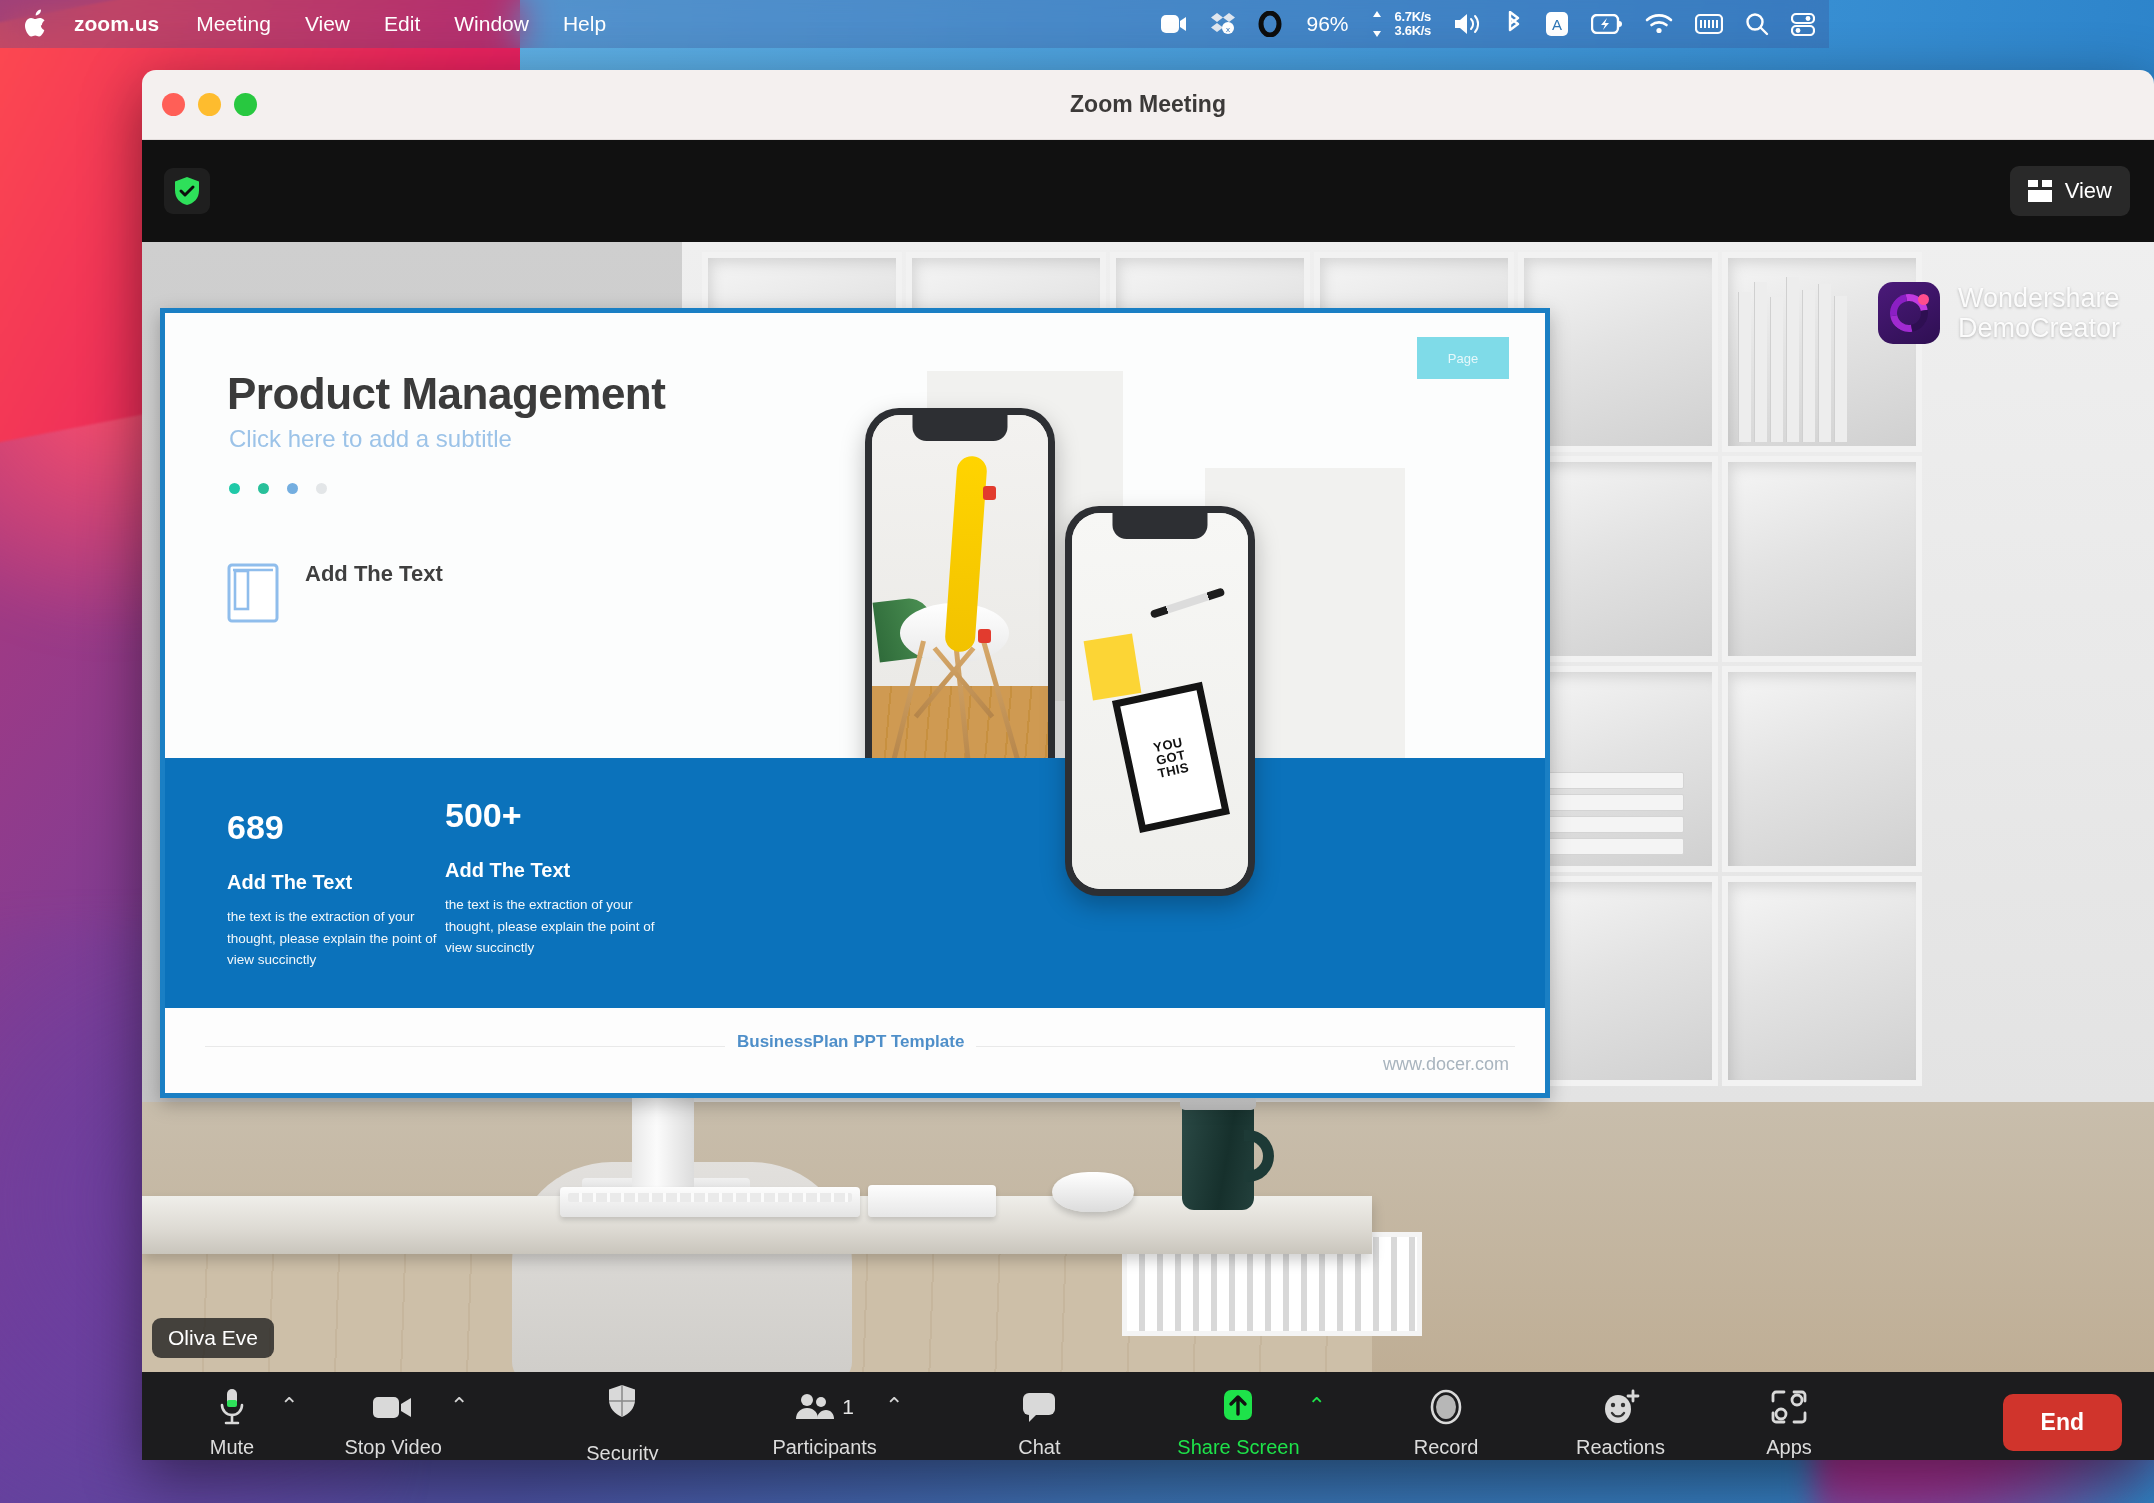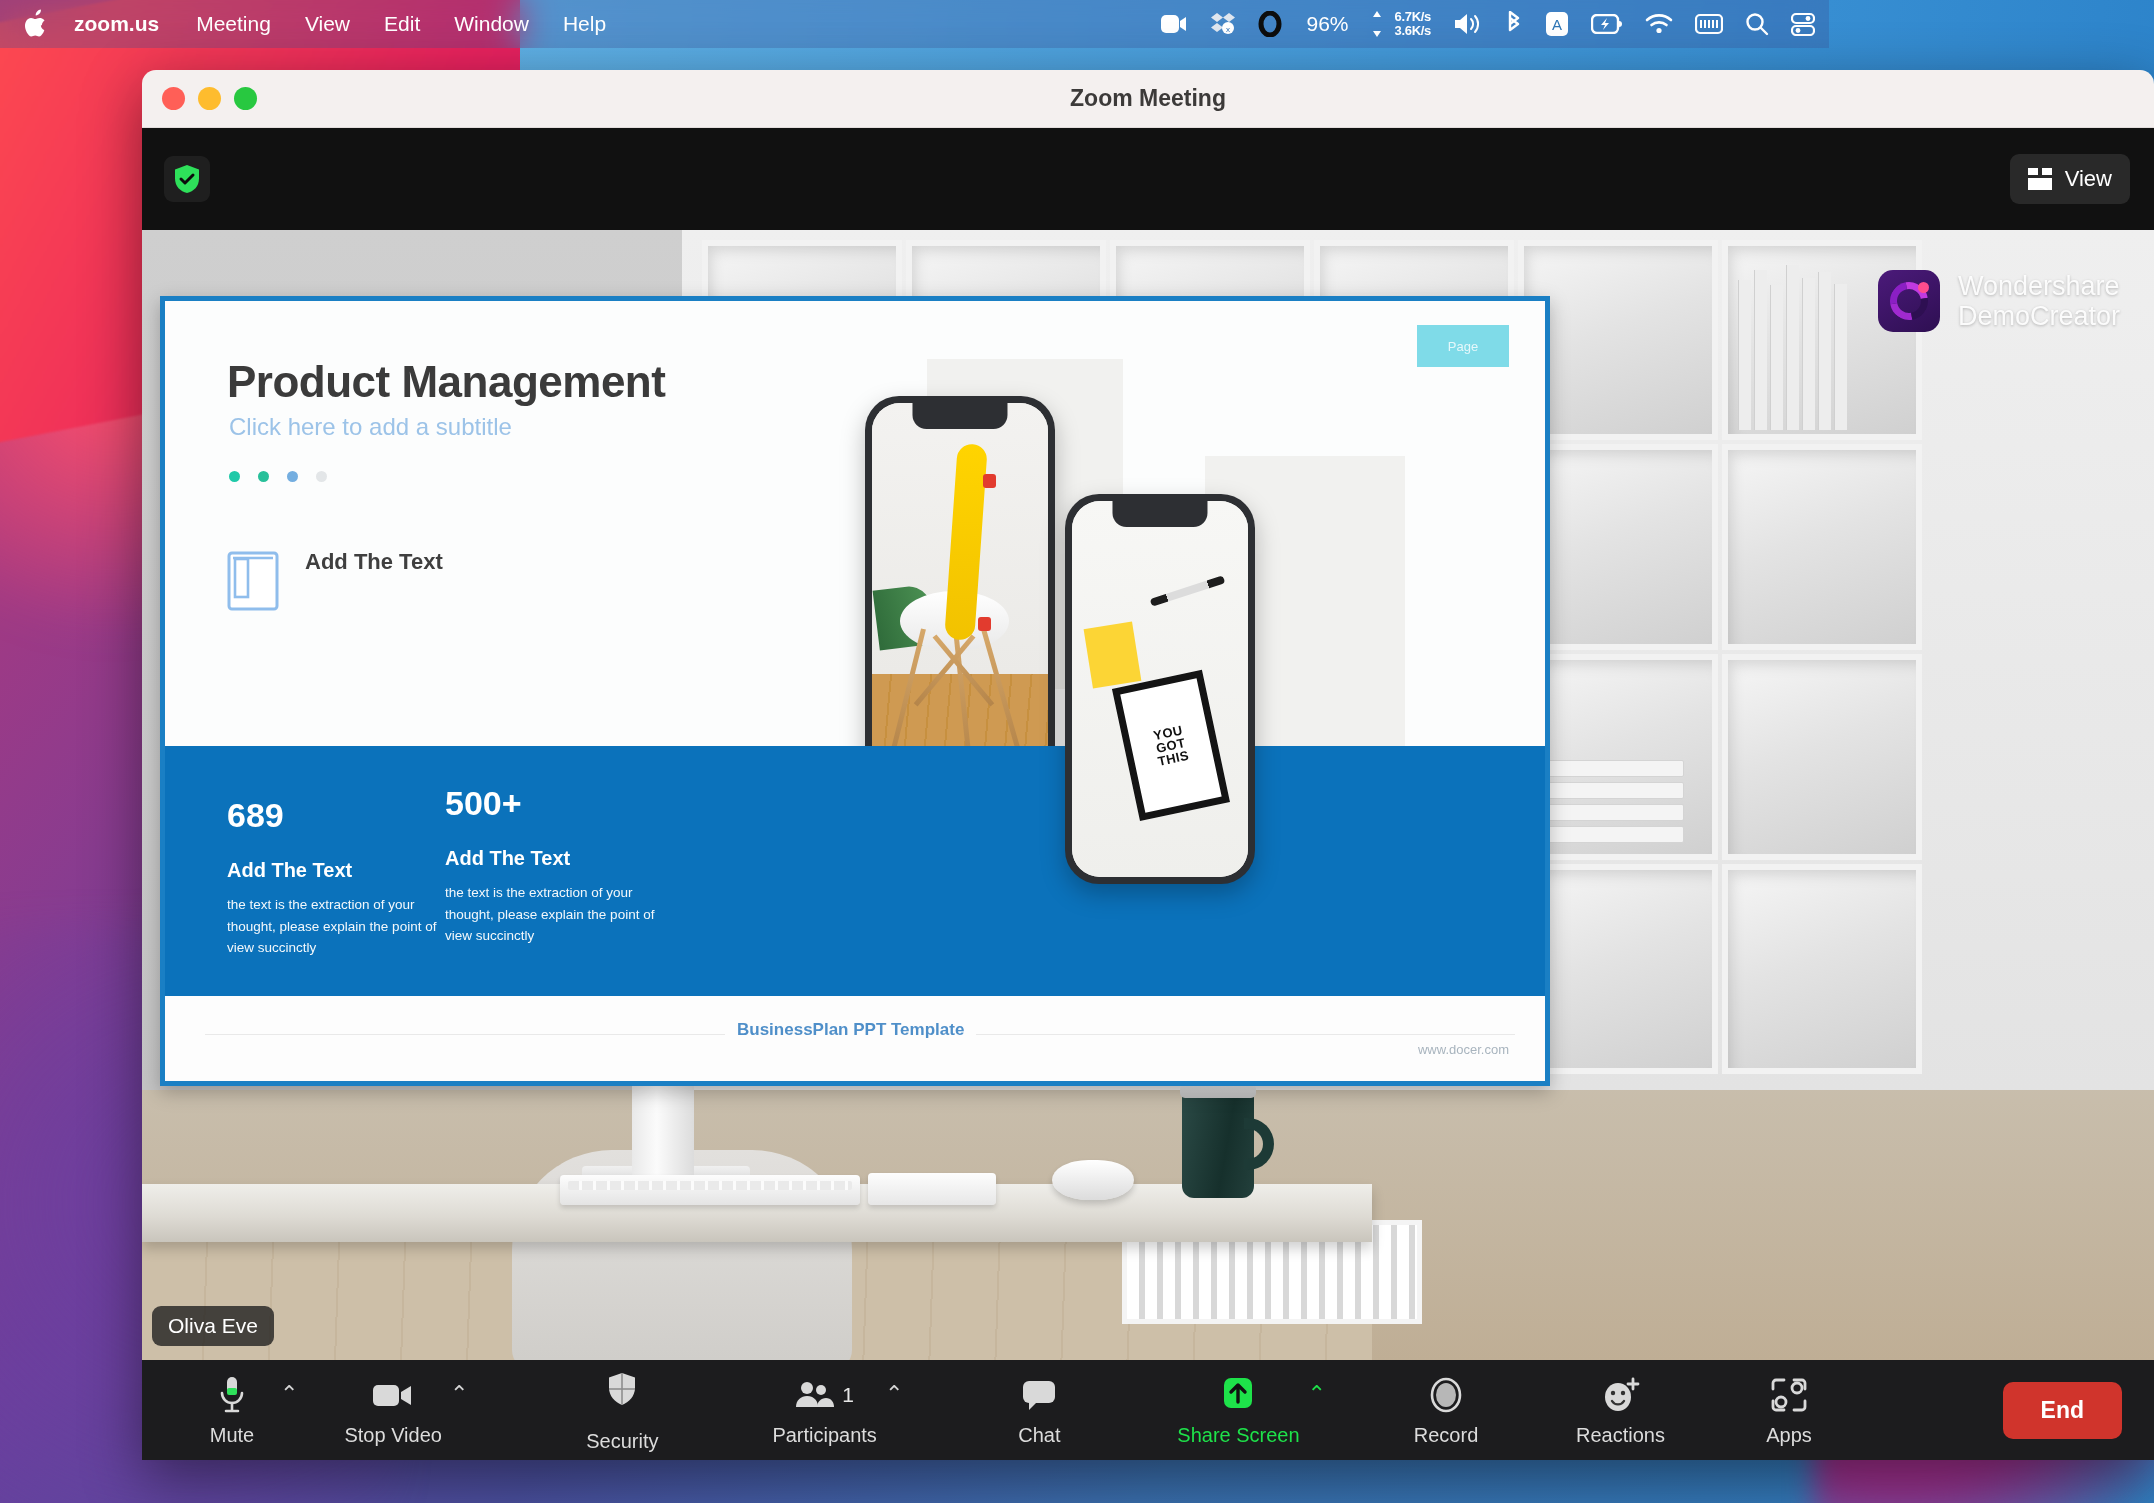--- a/index.html
+++ b/index.html
@@ -96,21 +96,21 @@
   #zoom-window {
     position: absolute;
     left: 142px; top: 70px;
     width: 2012px; height: 1390px;
     border-radius: 14px 14px 0 0;
     box-shadow: 0 18px 60px rgba(0,0,0,0.45);
     overflow: hidden;
     z-index: 60;
   }
   #titlebar {
-    height: 58px;
+    height: 70px;
     background: #f4f0ef;
     display: flex; align-items: center;
     position: relative;
     border-bottom: 1px solid #e2dddc;
   }
   #traffic { display: flex; gap: 13px; padding-left: 20px; }
   .tl { width: 23px; height: 23px; border-radius: 50%; }
   .tl.red { background: #ff5f57; }
   .tl.yellow { background: #febc2e; }
   .tl.green { background: #28c840; }
@@ -261,21 +261,21 @@
     width: 1390px; height: 85px;
     background: #fdfdfd;
     display:flex; align-items:center;
   }
   #footer-rule { position:absolute; left: 40px; right: 40px; top: 38px; height:1px; background:#e9e9e9;}
   #footer-brand {
     position:absolute; left: 560px; top: 24px;
     background:#fdfdfd; padding: 0 12px;
     font-size: 17px; font-weight: bold; color:#4f8fc9;
   }
-  #footer-url { position:absolute; right: 46px; top: 46px; font-size: 13px; color:#a8b4be; }
+  #footer-url { position:absolute; right: 46px; top: 46px; font-size: 18px; color:#a8b4be; }
 
   
   .phone { position:absolute; border-radius: 34px; background:#2d2f33; padding: 7px; box-shadow: 0 10px 24px rgba(0,0,0,.25); }
   .phone .screen { width:100%; height:100%; border-radius: 28px; overflow:hidden; position:relative; background:#f2f2f0; }
   .notch { position:absolute; left:50%; transform:translateX(-50%); top:0; width: 54%; height: 26px; background:#2d2f33; border-radius: 0 0 14px 14px; z-index:5;}
   .card-behind { position:absolute; background:#f1f1ef; }
 
   
   .p1-wall { position:absolute; left:0; top:0; right:0; height: 72%; background: linear-gradient(180deg,#f3f2f0,#ebeae7); }
   .p1-floor { position:absolute; left:0; bottom:0; right:0; height: 28%; background: repeating-linear-gradient(95deg,#cf9a52 0 18px,#c7903f 18px 20px); }

